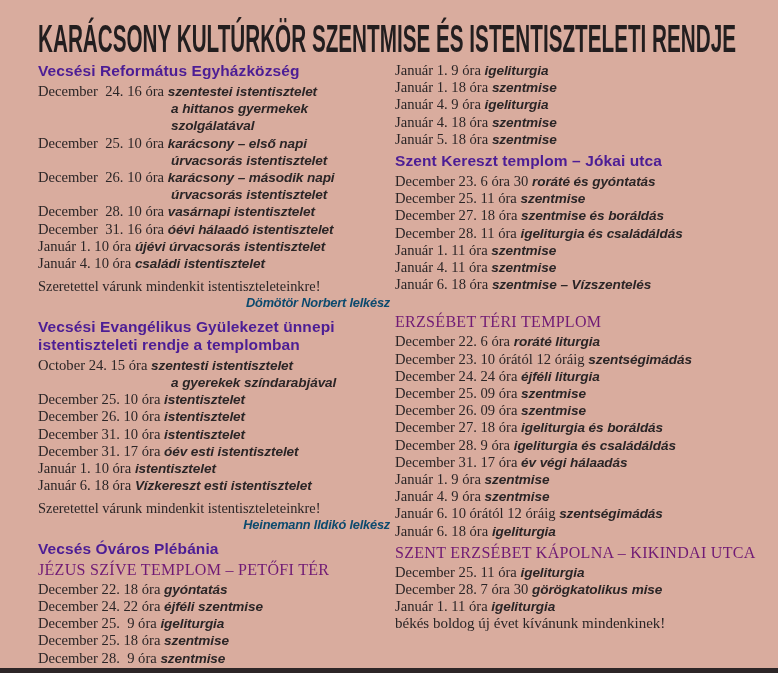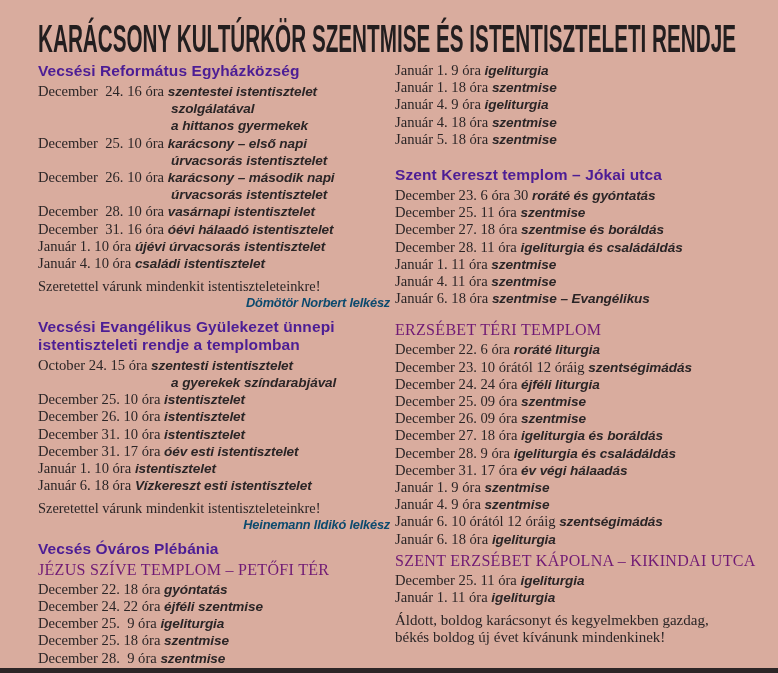--- a/index.html
+++ b/index.html
@@ -6,22 +6,22 @@
   .poster{
     position:relative;width:778px;height:673px;overflow:hidden;
     background:#d9ac9e;color:#2b2526;
     font-family:"Liberation Serif",serif;
   }
   .title-svg{position:absolute;left:0;top:12px;display:block;}
   .col{position:absolute;top:62px;}
   .col-left{left:38px;width:352px;}
   .col-right{left:395px;width:366px;}
   section{margin:0 0 8px 0;}
-  .col-right section:nth-child(1){margin-bottom:18px;}
-  .col-right section:nth-child(2){margin-bottom:14px;}
+  .col-right section:nth-child(1){margin-bottom:4px;}
+  .col-right section:nth-child(2){margin-bottom:20px;}
   .col-right section:nth-child(3){margin-bottom:4px;}
   .heading{
     font-family:"Liberation Sans",sans-serif;font-weight:700;font-size:15.5px;
     color:#4c1d95;margin:0 0 3px 0;line-height:18px;letter-spacing:0.1px;
   }
   .subheading{
     font-family:"Liberation Serif",serif;font-weight:400;font-size:16px;
     color:#701a75;margin:0 0 2px 0;line-height:18px;letter-spacing:0.3px;
   }
   .entry-line,.cont{line-height:16.2px;font-size:14.6px;}
@@ -46,22 +46,22 @@
 
 <div class="poster">
   <svg class="title-svg" width="778" height="48">
     <text x="38" y="40" textLength="698" lengthAdjust="spacingAndGlyphs" style="font-family:'Liberation Sans',sans-serif;font-weight:700;font-size:39px;" fill="#231e1f">KARÁCSONY KULTÚRKÖR SZENTMISE ÉS ISTENTISZTELETI RENDJE</text>
   </svg>
   <div class="col col-left">
       <section class="section">
         <h2 class="heading">Vecsési Református Egyházközség</h2>
         <div class="entry">
           <div class="entry-line"><span class="date">December  24. 16 óra</span> <span class="svc">szentestei istentisztelet</span></div>
+          <div class="cont"><span class="svc">a hittanos gyermekek</span></div>
           <div class="cont"><span class="svc">szolgálatával</span></div>
-          <div class="cont"><span class="svc">a hittanos gyermekek</span></div>
         </div>
         <div class="entry">
           <div class="entry-line"><span class="date">December  25. 10 óra</span> <span class="svc">karácsony – első napi</span></div>
           <div class="cont"><span class="svc">úrvacsorás istentisztelet</span></div>
         </div>
         <div class="entry">
           <div class="entry-line"><span class="date">December  26. 10 óra</span> <span class="svc">karácsony – második napi</span></div>
           <div class="cont"><span class="svc">úrvacsorás istentisztelet</span></div>
         </div>
         <div class="entry">
@@ -161,21 +161,21 @@
         <div class="entry">
           <div class="entry-line"><span class="date">December 28. 11 óra</span> <span class="svc">igeliturgia és családáldás</span></div>
         </div>
         <div class="entry">
           <div class="entry-line"><span class="date">Január 1. 11 óra</span> <span class="svc">szentmise</span></div>
         </div>
         <div class="entry">
           <div class="entry-line"><span class="date">Január 4. 11 óra</span> <span class="svc">szentmise</span></div>
         </div>
         <div class="entry">
-          <div class="entry-line"><span class="date">Január 6. 18 óra</span> <span class="svc">szentmise – Evangélikus</span></div>
+          <div class="entry-line"><span class="date">Január 6. 18 óra</span> <span class="svc">szentmise – Vízszentelés</span></div>
         </div>
       </section>
       <section class="section">
         <h3 class="subheading">ERZSÉBET TÉRI TEMPLOM</h3>
         <div class="entry">
           <div class="entry-line"><span class="date">December 22. 6 óra</span> <span class="svc">roráté liturgia</span></div>
         </div>
         <div class="entry">
           <div class="entry-line"><span class="date">December 23. 10 órától 12 óráig</span> <span class="svc">szentségimádás</span></div>
         </div>
@@ -209,20 +209,22 @@
         <div class="entry">
           <div class="entry-line"><span class="date">Január 6. 18 óra</span> <span class="svc">igeliturgia</span></div>
         </div>
       </section>
       <section class="section">
         <h3 class="subheading">SZENT ERZSÉBET KÁPOLNA – KIKINDAI UTCA</h3>
         <div class="entry">
           <div class="entry-line"><span class="date">December 25. 11 óra</span> <span class="svc">igeliturgia</span></div>
         </div>
         <div class="entry">
+          <div class="entry-line"><span class="date">December 28. 7 óra 30</span> <span class="svc">görögkatolikus mise</span></div>
+        </div>
+        <div class="entry">
           <div class="entry-line"><span class="date">Január 1. 11 óra</span> <span class="svc">igeliturgia</span></div>
         </div>
-        <p class="closing first">Áldott, boldog karácsonyt és kegyelmekben gazdag,</p>
         <p class="closing">békés boldog új évet kívánunk mindenkinek!</p>
       </section>
     </div>
   <div class="bottom-bar"></div>
 </div>
 
 </body></html>

